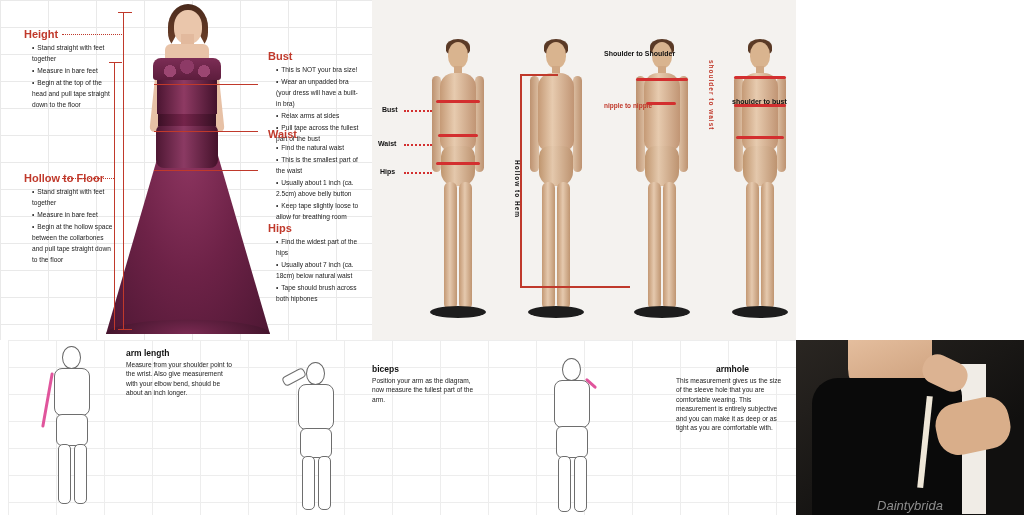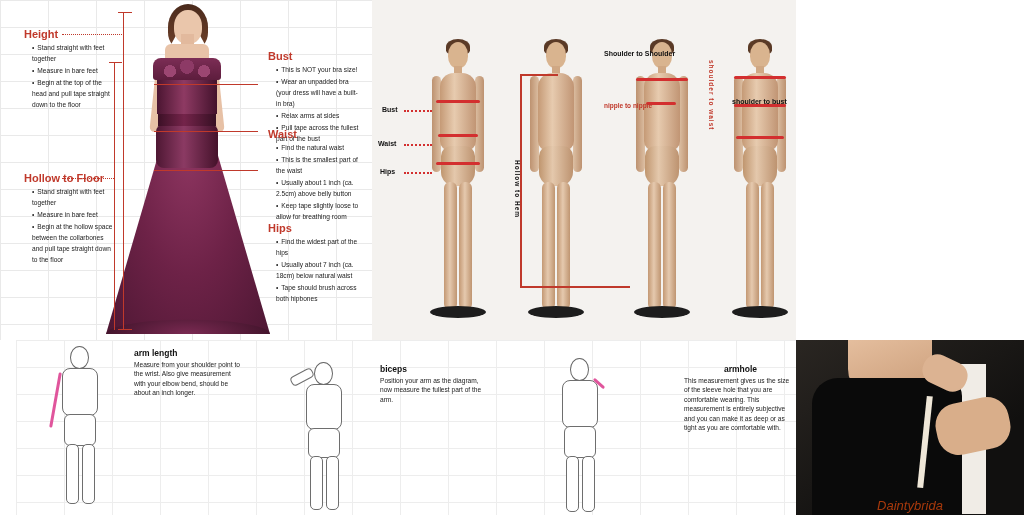--- a/index.html
+++ b/index.html
@@ -85,41 +85,41 @@
   .form-knob{position:absolute;left:88px;top:232px;width:30px;height:18px;background:radial-gradient(ellipse,#b98445,#6a4423);border-radius:50%;}
   .form-tripod{position:absolute;left:62px;top:272px;width:84px;height:48px;}
   .form-leg{position:absolute;top:0;width:5px;height:46px;background:linear-gradient(#8a6130,#5a3d1e);}
   .form-tag{position:absolute;left:112px;top:170px;width:22px;height:26px;background:#f2f2f2;border:1px solid #b9b9b9;font-size:7px;color:#333;text-align:center;line-height:9px;padding-top:2px;}
   .sleeve{position:absolute;background:#0c0c0c;border-radius:4px;}
   .hand-skin{position:absolute;background:#d8ab85;border-radius:40%;}
   .form-title{position:absolute;left:6px;top:140px;width:220px;text-align:center;color:#1a2fe0;font-weight:bold;font-size:19px;
      text-shadow:0 0 2px #000;}
 
   
-  #panel-bottom{position:absolute;left:16px;top:340px;width:796px;height:175px;background:#fff;}
+  #panel-bottom{position:absolute;left:8px;top:340px;width:796px;height:175px;background:#fff;}
   #panel-bottom .grid{position:absolute;inset:0;
      background-image:linear-gradient(to right,#ededed 1px,transparent 1px),linear-gradient(to bottom,#ededed 1px,transparent 1px);
      background-size:48px 27px;}
   .sec-title{position:absolute;font-weight:bold;font-size:8.5px;color:#111;}
   .sec-text{position:absolute;font-size:6.6px;line-height:9.4px;color:#222;width:108px;}
   .sketch{position:absolute;}
   .sk-head{position:absolute;border:1px solid #666;border-radius:50%;background:#fff;}
   .sk-body{position:absolute;border:1px solid #6e6e6e;background:#fff;}
   .sk-pink{position:absolute;background:#e0559c;border-radius:2px;}
 
   
   #panel-photo{position:absolute;left:796px;top:340px;width:228px;height:175px;background:#000;overflow:hidden;}
   .ph-bg{position:absolute;inset:0;background:linear-gradient(145deg,#2a2622,#11100f 70%);}
   .ph-neck{position:absolute;left:52px;top:-6px;width:84px;height:70px;background:linear-gradient(160deg,#e6c0a0,#c89a76);border-radius:0 0 50% 50%;}
   .ph-shirt{position:absolute;left:16px;top:38px;width:150px;height:140px;background:#0a0a0a;border-radius:26px 18px 0 0;}
   .ph-shirtR{position:absolute;left:120px;top:24px;width:70px;height:150px;background:#f0ece6;border-radius:20px 0 0 0;}
   .ph-arm{position:absolute;left:140px;top:60px;width:74px;height:52px;background:#d9ae8a;border-radius:22px;transform:rotate(-12deg);}
   .ph-hand1{position:absolute;left:126px;top:18px;width:46px;height:30px;background:#dcb392;border-radius:14px;transform:rotate(25deg);}
   .ph-tape{position:absolute;left:126px;top:56px;width:6px;height:92px;background:#efe7d8;transform:rotate(6deg);}
-  .ph-wm{position:absolute;left:0;bottom:2px;width:228px;text-align:center;color:#c2410c;font-size:13px;font-style:italic;opacity:.85;}
+  .ph-wm{position:absolute;left:0;bottom:2px;width:228px;text-align:center;color:#a3a3a3;font-size:13px;font-style:italic;opacity:.85;}
 </style>
 </head>
 <body>
 
 <div id="root">
 
   <div id="panel-dress">
     <div class="grid"></div>
 
     <div class="dress-fig">

